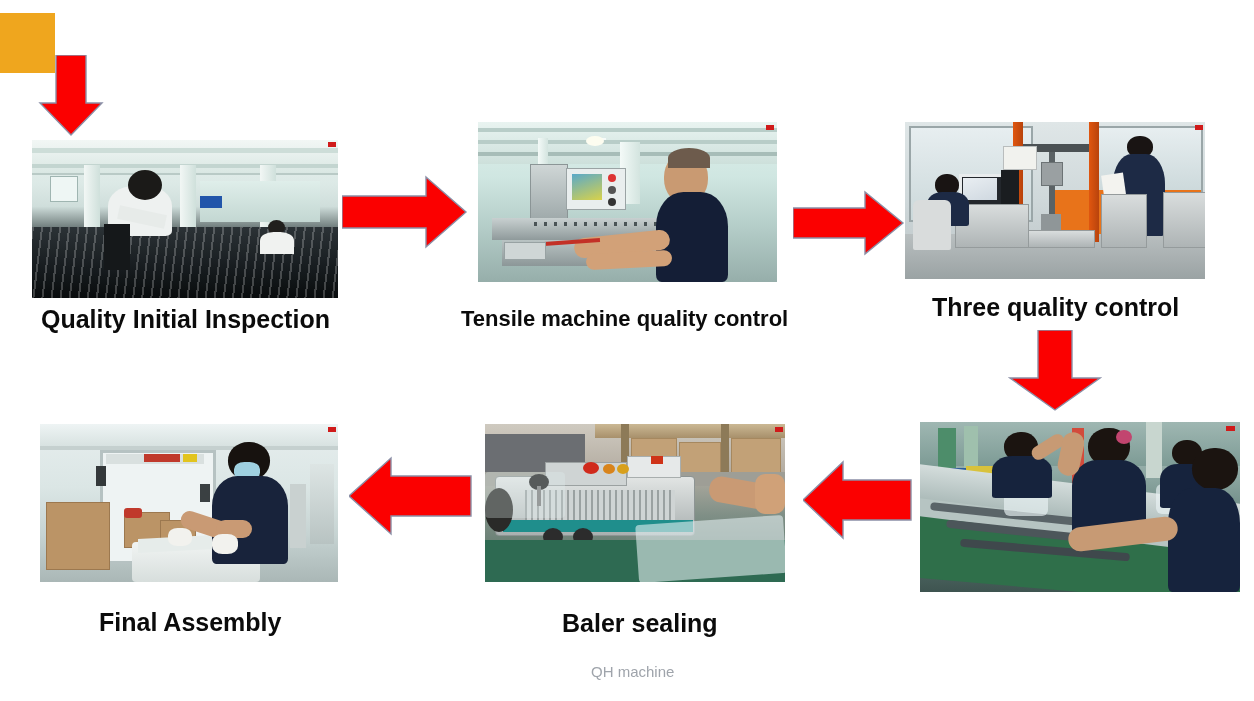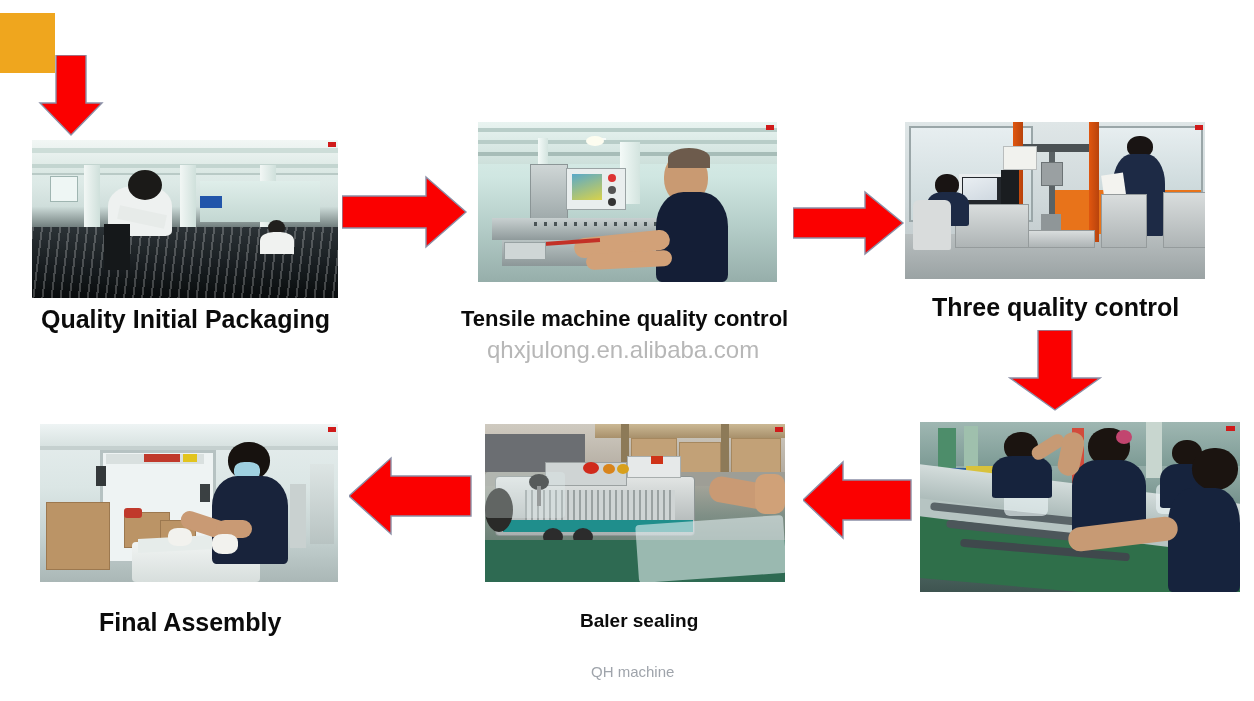--- a/index.html
+++ b/index.html
@@ -197,21 +197,21 @@
       <div class="layer s1-person-body" style="left:76px; top:46px; width:64px; height:50px;"></div>
       <div class="layer s1-person-head" style="left:96px; top:30px; width:34px; height:30px;"></div>
       <div class="layer s1-person-leg" style="left:72px; top:84px; width:26px; height:46px;"></div>
       <div class="layer" style="left:86px; top:70px; width:48px; height:14px; background:#e7ebe9; transform:rotate(12deg);"></div>
 
       <div class="layer s1-person2-head" style="left:236px; top:80px; width:17px; height:15px;"></div>
       <div class="layer s1-person2-body" style="left:228px; top:92px; width:34px; height:22px;"></div>
       <div class="layer" style="left:296px; top:2px; width:8px; height:5px; background:#d01a1a;"></div>
     </div>
   </div>
-  <div class="caption" style="left:41px; top:307px; font-size:25px;">Quality Initial Packaging</div>
+  <div class="caption" style="left:41px; top:307px; font-size:25px;">Quality Initial Inspection</div>
 
   <div class="arrow" style="left:342px; top:175px;">
     <svg width="126" height="74" viewBox="0 0 126 74">
       <polygon points="0,21 84,21 84,2 124,37 84,72 84,53 0,53" fill="#fb0000" stroke="#8b8fa6" stroke-width="1.4"></polygon>
     </svg>
   </div>
 
   <div class="photo" style="left:478px; top:122px; width:299px; height:160px;">
     <div class="scene">
       <div class="layer s2-bg"></div>
@@ -239,21 +239,20 @@
       <div class="layer s2-man-body" style="left:178px; top:70px; width:72px; height:90px;"></div>
       <div class="layer s2-arm" style="left:96px; top:112px; width:96px; height:20px; transform:rotate(-6deg);"></div>
       <div class="layer s2-arm" style="left:108px; top:130px; width:86px; height:16px; transform:rotate(-3deg);"></div>
       <div class="layer s2-red" style="left:66px; top:118px; width:56px; height:4px; transform:rotate(-4deg);"></div>
       <div class="layer" style="left:26px; top:120px; width:40px; height:16px; background:#cfd6d6; border:1px solid #98a2a3;"></div>
       <div class="layer" style="left:288px; top:3px; width:8px; height:5px; background:#d01a1a;"></div>
     </div>
   </div>
   <div class="caption" style="left:461px; top:308px; font-size:22px;">Tensile machine quality control</div>
 
-  <div class="watermark" style="left:487px; top:338px; font-size:24px;">qhxjulong.en.alibaba.com</div>
 
   <div class="arrow" style="left:793px; top:190px;">
     <svg width="112" height="66" viewBox="0 0 112 66">
       <polygon points="0,18 72,18 72,2 110,33 72,64 72,48 0,48" fill="#fb0000" stroke="#8b8fa6" stroke-width="1.4"></polygon>
     </svg>
   </div>
 
   <div class="photo" style="left:905px; top:122px; width:300px; height:157px;">
     <div class="scene">
       <div class="layer s3-bg"></div>
@@ -359,21 +358,21 @@
       <div class="layer s5-knob" style="left:88px; top:104px; width:20px; height:18px; background:#2c2c2c;"></div>
       <div class="layer" style="left:0px; top:64px; width:28px; height:44px; background:#2a2a28; border-radius:50%;"></div>
       <div class="layer s5-green" style="left:0px; top:116px; width:300px; height:42px;"></div>
       <div class="layer s5-film" style="left:152px; top:96px; width:148px; height:58px; transform:rotate(-4deg);"></div>
       <div class="layer s5-film" style="left:0px; top:48px; width:80px; height:46px; opacity:.5;"></div>
       <div class="layer" style="left:224px; top:56px; width:64px; height:26px; background:#c99a74; border-radius:12px; transform:rotate(10deg);"></div>
       <div class="layer" style="left:270px; top:50px; width:30px; height:40px; background:#d0a178; border-radius:10px;"></div>
       <div class="layer" style="left:290px; top:3px; width:8px; height:5px; background:#d01a1a;"></div>
     </div>
   </div>
-  <div class="caption" style="left:580px; top:611px; font-size:19px;">Baler sealing</div>
+  <div class="caption" style="left:562px; top:611px; font-size:25px;">Baler sealing</div>
 
   <div class="arrow" style="left:803px; top:460px;">
     <svg width="110" height="82" viewBox="0 0 110 82">
       <polygon points="0,40 40,2 40,20 108,20 108,60 40,60 40,78" fill="#fb0000" stroke="#8b8fa6" stroke-width="1.4"></polygon>
     </svg>
   </div>
 
   <div class="photo" style="left:920px; top:422px; width:320px; height:170px;">
     <div class="scene">
       <div class="layer s4-bg"></div>

